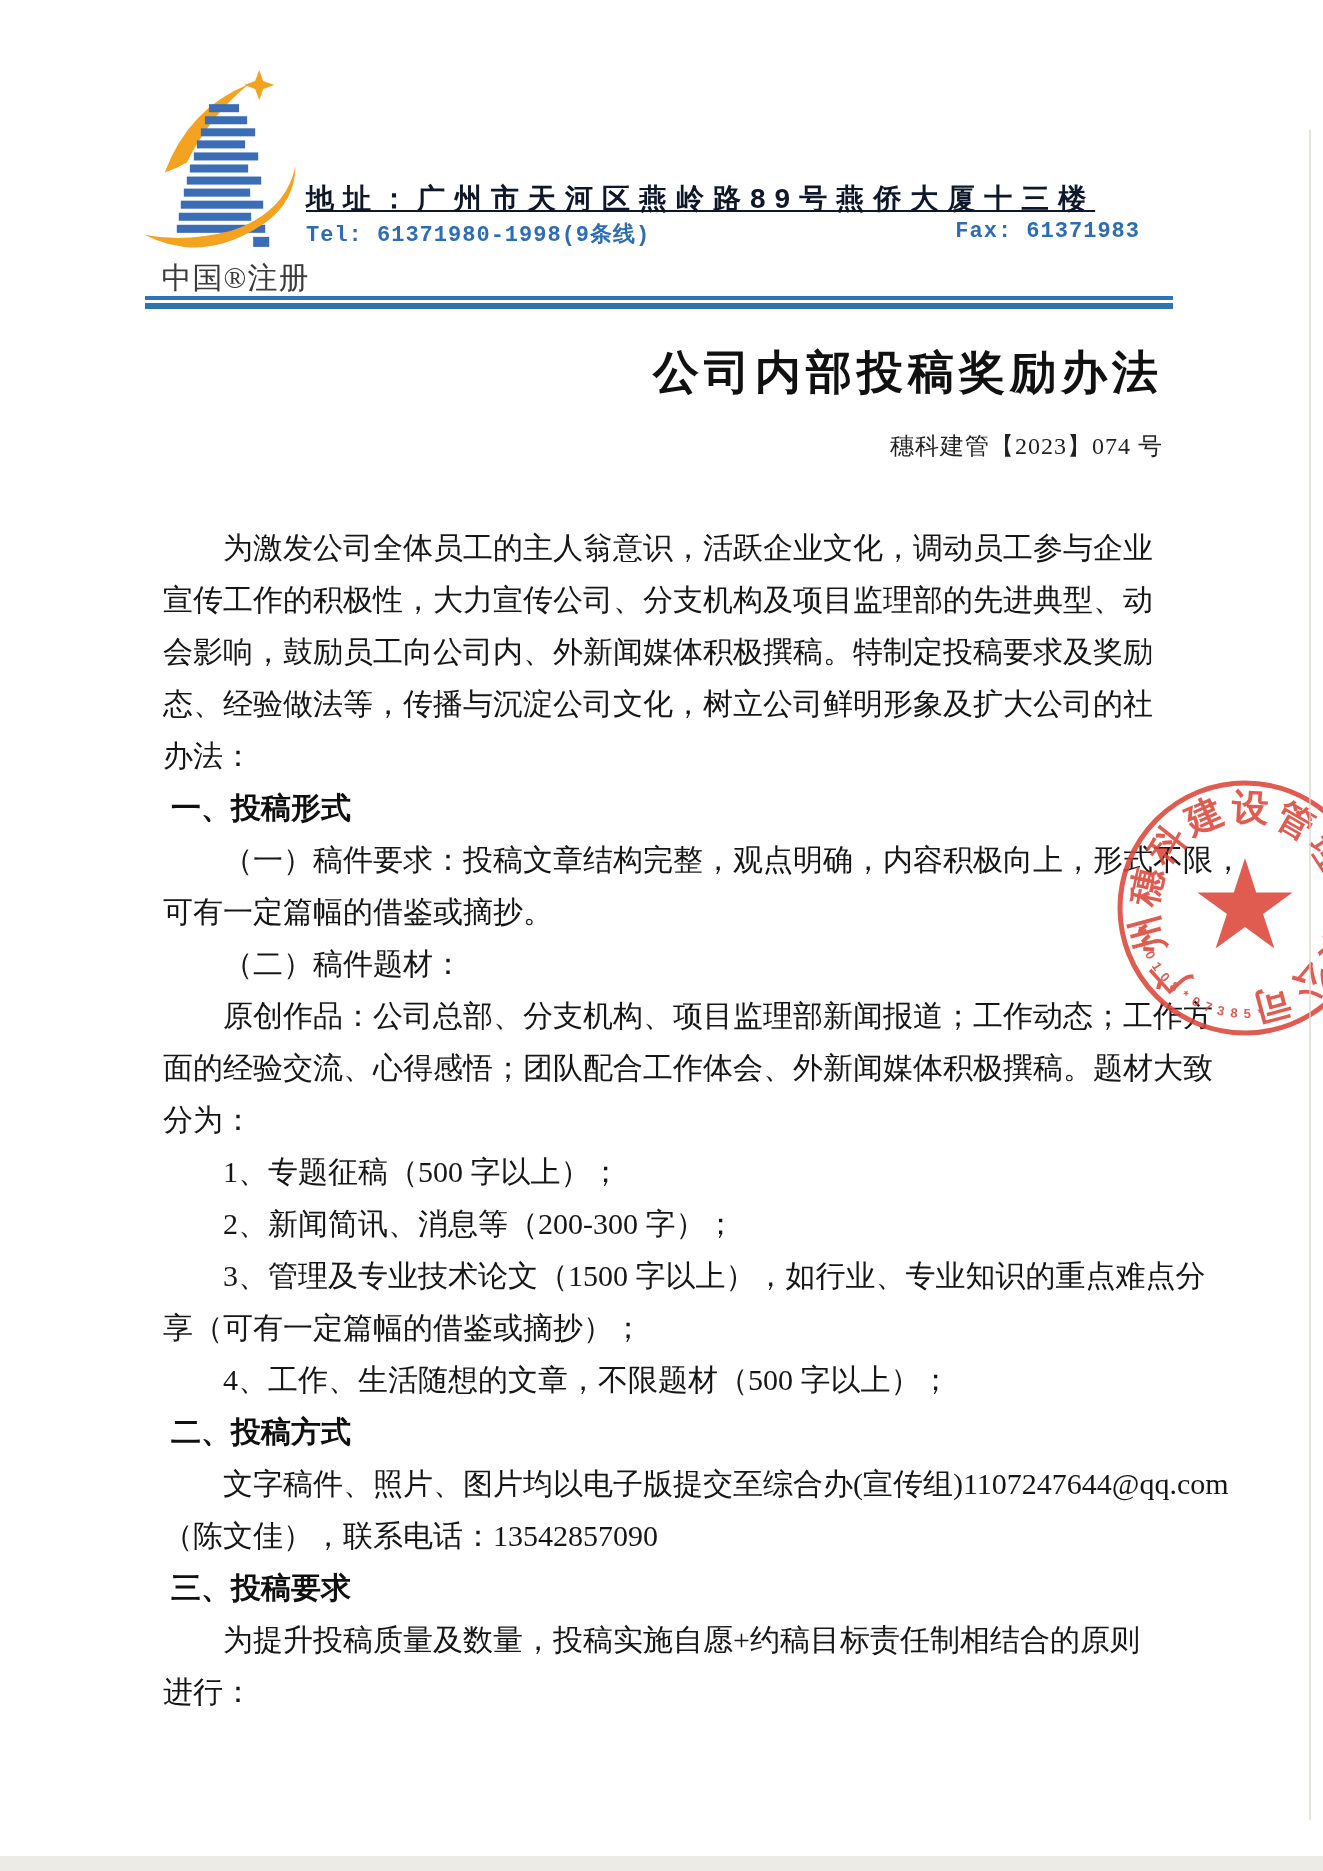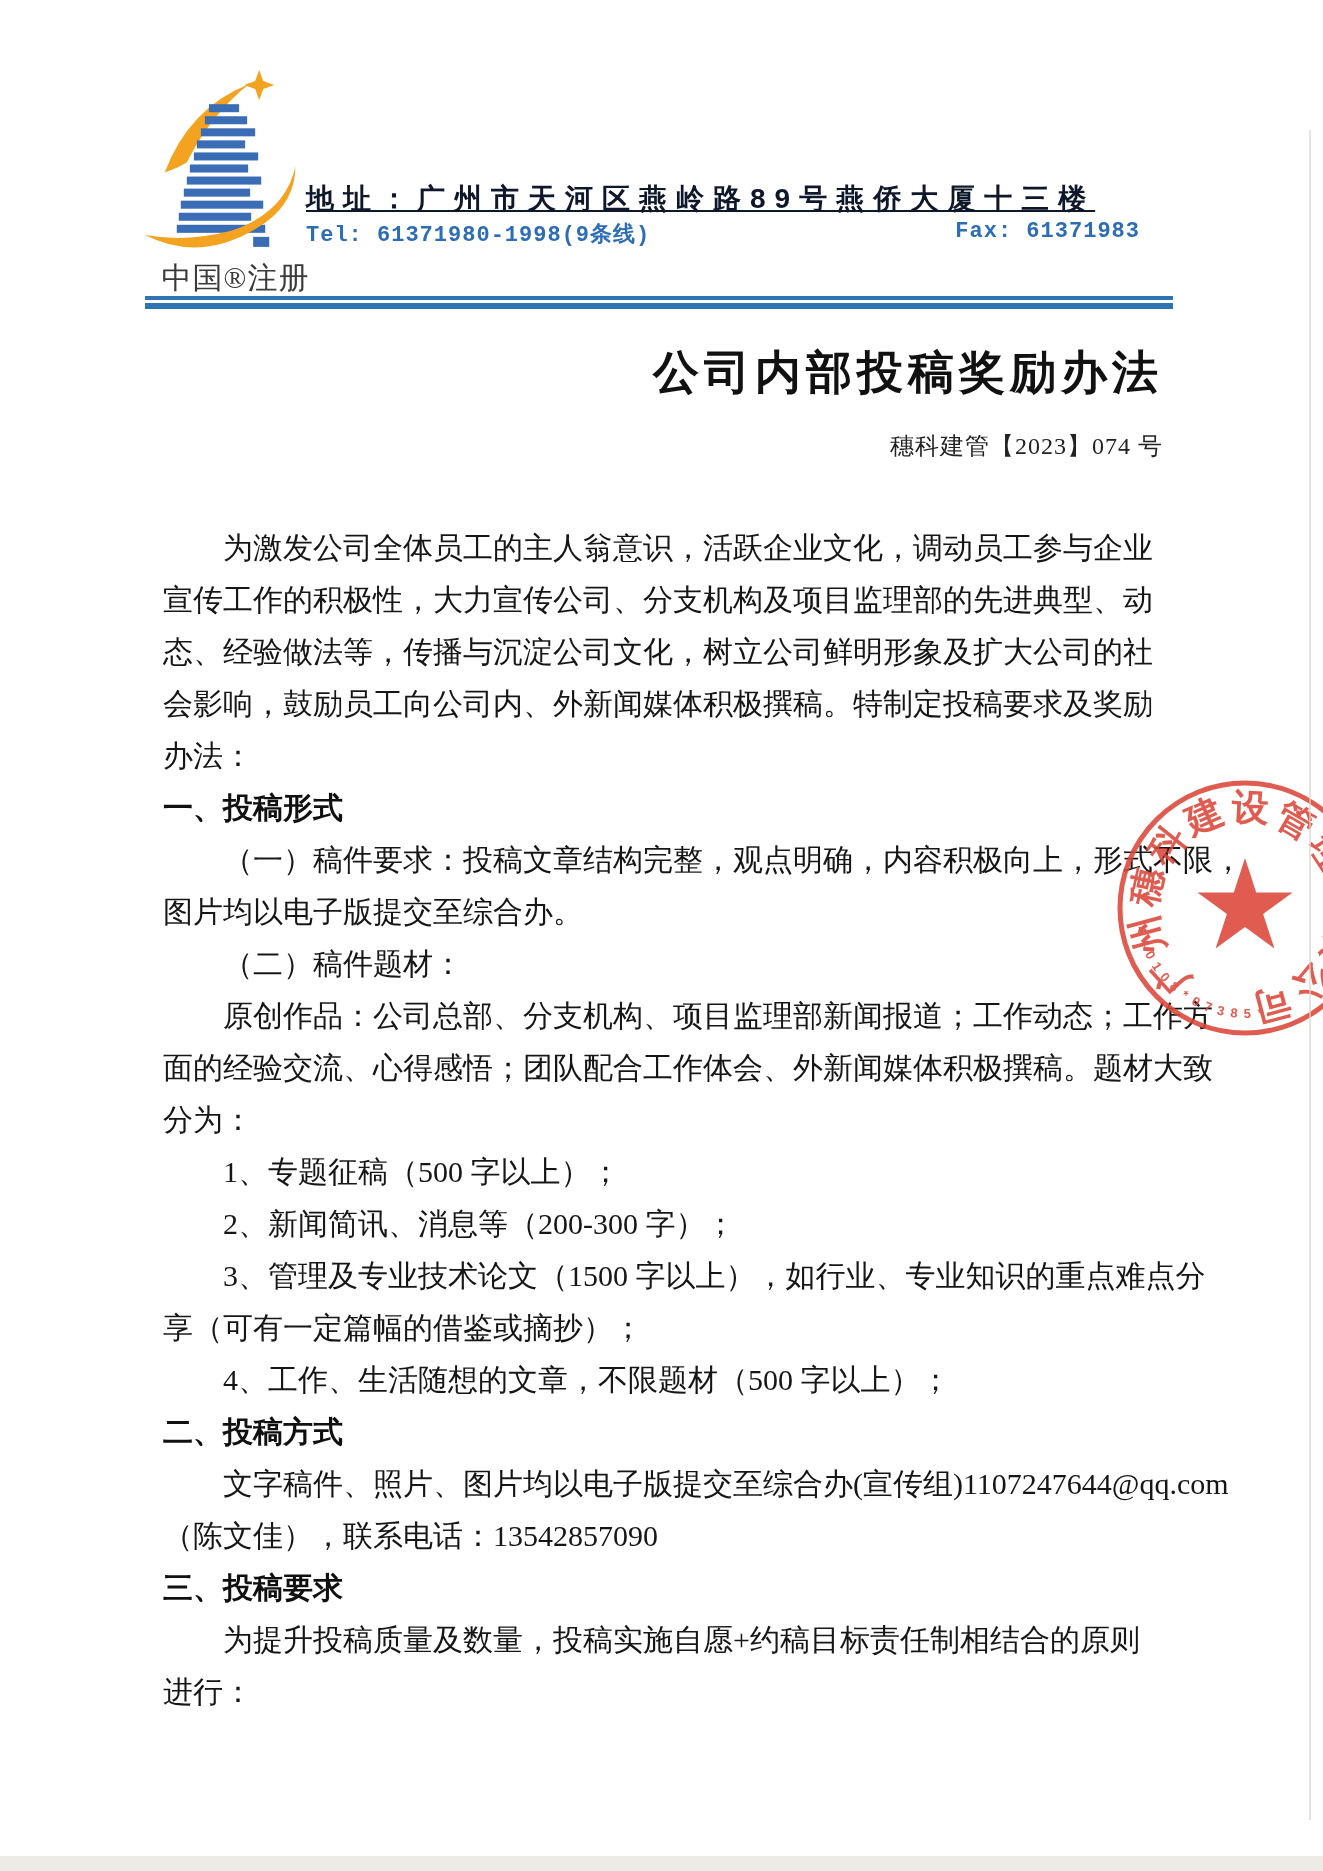--- a/index.html
+++ b/index.html
@@ -43,21 +43,21 @@
   }
   #doc-number{
     position:absolute;left:163px;top:430px;width:1000px;text-align:right;
     font-size:24px;color:#222;letter-spacing:1px;white-space:nowrap;
   }
   #body-text{position:absolute;left:163px;top:522px;width:1005px;}
   .line{height:52px;line-height:52px;font-size:30px;white-space:nowrap;color:#161616;}
   .line.indent{padding-left:60px;}
   .line.heading{
     font-family:"Liberation Sans","DejaVu Sans",sans-serif;
-    font-weight:bold;font-size:30px;color:#101010;
+    font-weight:bold;font-size:30px;color:#101010;margin-left:8px;
   }
   
   #seal{position:absolute;left:1105px;top:768px;width:280px;height:280px;opacity:0.88;}
   .seal-char{
     font-family:"Liberation Sans","DejaVu Sans",sans-serif;
     font-size:37px;font-weight:bold;fill:#dc4639;
   }
   .seal-digit{
     font-family:"Liberation Sans","DejaVu Sans",sans-serif;
     font-size:13px;font-weight:bold;fill:#dc4639;
@@ -106,26 +106,26 @@
   </div>
 
   <div id="header-rule"></div>
 
   <div id="doc-title">公司内部投稿奖励办法</div>
   <div id="doc-number">穗科建管【2023】074 号</div>
 
   <div id="body-text">
       <div class="line indent">为激发公司全体员工的主人翁意识，活跃企业文化，调动员工参与企业</div>
       <div class="line">宣传工作的积极性，大力宣传公司、分支机构及项目监理部的先进典型、动</div>
+      <div class="line">会影响，鼓励员工向公司内、外新闻媒体积极撰稿。特制定投稿要求及奖励</div>
       <div class="line">态、经验做法等，传播与沉淀公司文化，树立公司鲜明形象及扩大公司的社</div>
-      <div class="line">会影响，鼓励员工向公司内、外新闻媒体积极撰稿。特制定投稿要求及奖励</div>
       <div class="line">办法：</div>
       <div class="line heading">一、投稿形式</div>
       <div class="line indent">（一）稿件要求：投稿文章结构完整，观点明确，内容积极向上，形式不限，</div>
-      <div class="line">图片均以电子版提交至综合办。</div>
+      <div class="line">可有一定篇幅的借鉴或摘抄。</div>
       <div class="line indent">（二）稿件题材：</div>
       <div class="line indent">原创作品：公司总部、分支机构、项目监理部新闻报道；工作动态；工作方</div>
       <div class="line">面的经验交流、心得感悟；团队配合工作体会、外新闻媒体积极撰稿。题材大致</div>
       <div class="line">分为：</div>
       <div class="line indent">1、专题征稿（500 字以上）；</div>
       <div class="line indent">2、新闻简讯、消息等（200-300 字）；</div>
       <div class="line indent">3、管理及专业技术论文（1500 字以上），如行业、专业知识的重点难点分</div>
       <div class="line">享（可有一定篇幅的借鉴或摘抄）；</div>
       <div class="line indent">4、工作、生活随想的文章，不限题材（500 字以上）；</div>
       <div class="line heading">二、投稿方式</div>

